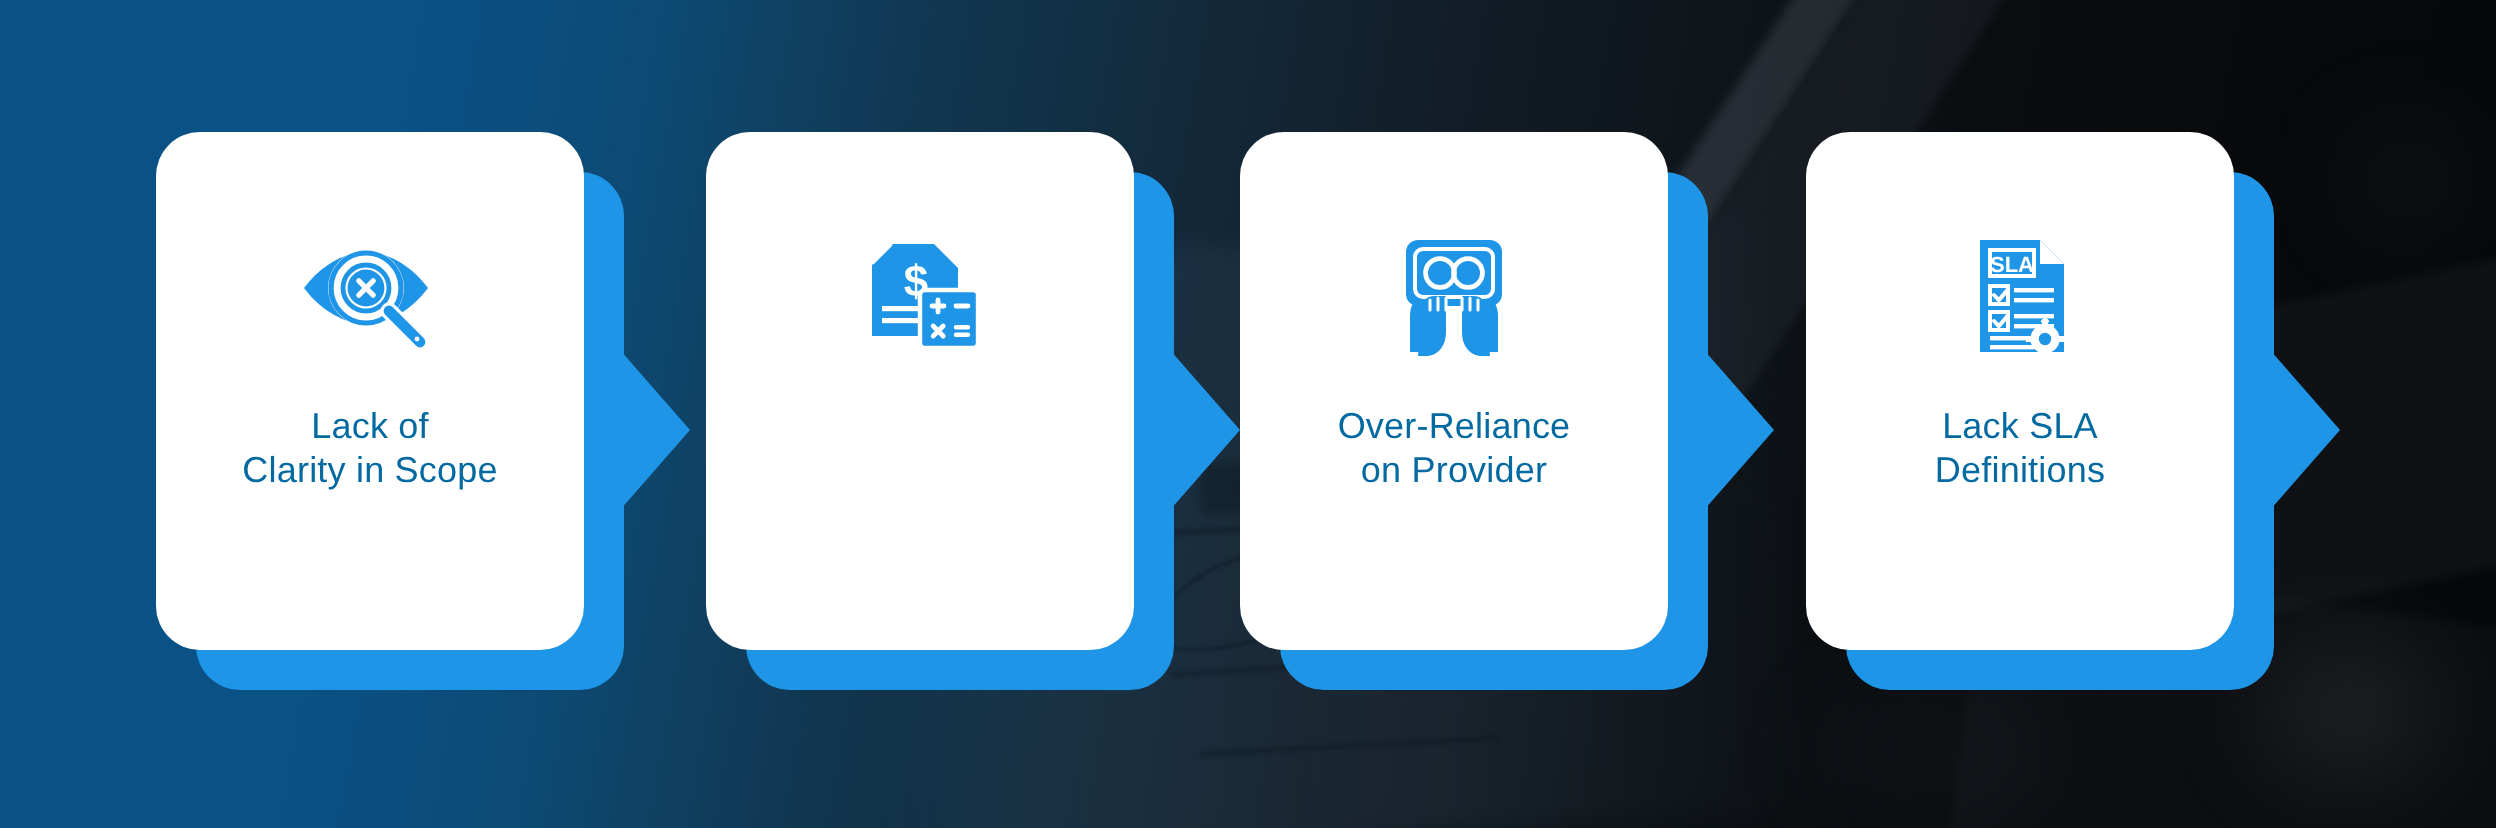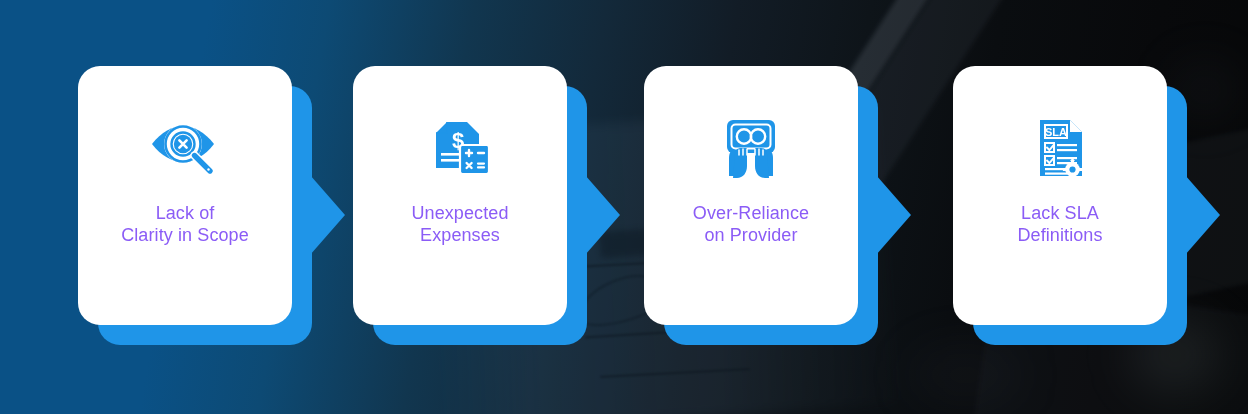--- a/index.html
+++ b/index.html
@@ -174,21 +174,21 @@
     display: flex;
     align-items: center;
     justify-content: center;
   }
   .step-icon svg { display: block; }
 
   .step-label {
     margin-top: 16px;
     width: 196px;
     text-align: center;
-    color: #8b5cf6;
+    color: #0369a1;
     font-size: 18px;
     line-height: 22px;
     letter-spacing: 0.1px;
     white-space: pre-line;
   }
 </style>
 </head>
 <body>
 
 <div id="stage">
@@ -245,26 +245,24 @@
             <text x="36" y="34" font-family="Liberation Sans, sans-serif" font-size="22" font-weight="bold" fill="#ffffff" text-anchor="middle">$</text>
             <rect x="19" y="39" width="24" height="2.6" fill="#ffffff"></rect>
             <rect x="19" y="45" width="24" height="2.6" fill="#ffffff"></rect>
             <rect x="38" y="31" width="29" height="29" rx="2.5" fill="#1f95e8" stroke="#ffffff" stroke-width="2.2"></rect>
             <path d="M44 39 h6 M47 36 v6" stroke="#ffffff" stroke-width="2.4" stroke-linecap="round"></path>
             <path d="M56 39 h6" stroke="#ffffff" stroke-width="2.4" stroke-linecap="round"></path>
             <path d="M44.6 49 l5 5 M49.6 49 l-5 5" stroke="#ffffff" stroke-width="2.4" stroke-linecap="round"></path>
             <path d="M56 49.6 h6 M56 53.4 h6" stroke="#ffffff" stroke-width="2.2" stroke-linecap="round"></path>
           </svg>
         </div>
-        <div class="step-label">Unexpected
-Expenses</div>
       </div>
     </div>
 
-    <div class="step" style="left:644px;">
+    <div class="step" style="left:620px;">
       <div class="step-back"></div>
       <div class="step-arrow"></div>
       <div class="step-front">
         <div class="step-icon">
           <svg width="76" height="72" viewBox="0 0 76 72" fill="none">
             <rect x="14" y="6" width="48" height="33" rx="6" fill="#1f95e8"></rect>
             <rect x="18.5" y="10.5" width="39" height="24" rx="4" fill="none" stroke="#ffffff" stroke-width="2"></rect>
             <circle cx="31" cy="22.5" r="7.2" fill="none" stroke="#ffffff" stroke-width="2.4"></circle>
             <circle cx="45" cy="22.5" r="7.2" fill="none" stroke="#ffffff" stroke-width="2.4"></circle>
             <path d="M16 44 C16 38 19 35 22 36 L30 40 L30 46 C30 54 27 60 22 62 L16 62 Z" fill="#1f95e8"></path>
@@ -273,21 +271,21 @@
             <path d="M54 40 C54 36 51 34 48 34 L42 34 L42 52 C42 59 46 64 52 64 L56 64 Z" fill="#1f95e8"></path>
             <path d="M26 36 v5 M30 35 v6 M34 35 v6" stroke="#ffffff" stroke-width="1.5" stroke-linecap="round"></path>
             <path d="M50 36 v5 M46 35 v6 M42 35 v6" stroke="#ffffff" stroke-width="1.5" stroke-linecap="round"></path>
           </svg>
         </div>
         <div class="step-label">Over-Reliance
 on Provider</div>
       </div>
     </div>
 
-    <div class="step" style="left:953px;padding-left:44px;">
+    <div class="step" style="left:903px;padding-left:44px;">
       <div class="step-back"></div>
       <div class="step-arrow"></div>
       <div class="step-front">
         <div class="step-icon">
           <svg width="76" height="72" viewBox="0 0 76 72" fill="none">
             <path d="M18 6 H48 L60 18 V62 H18 Z" fill="#1f95e8"></path>
             <path d="M48 6 L48 18 L60 18 Z" fill="#ffffff"></path>
             <rect x="23" y="11" width="22" height="13" fill="none" stroke="#ffffff" stroke-width="2"></rect>
             <text x="34" y="22" font-family="Liberation Sans, sans-serif" font-size="11" font-weight="bold" fill="#ffffff" text-anchor="middle">SLA</text>
             <rect x="23" y="29" width="9" height="9" fill="none" stroke="#ffffff" stroke-width="2"></rect>

